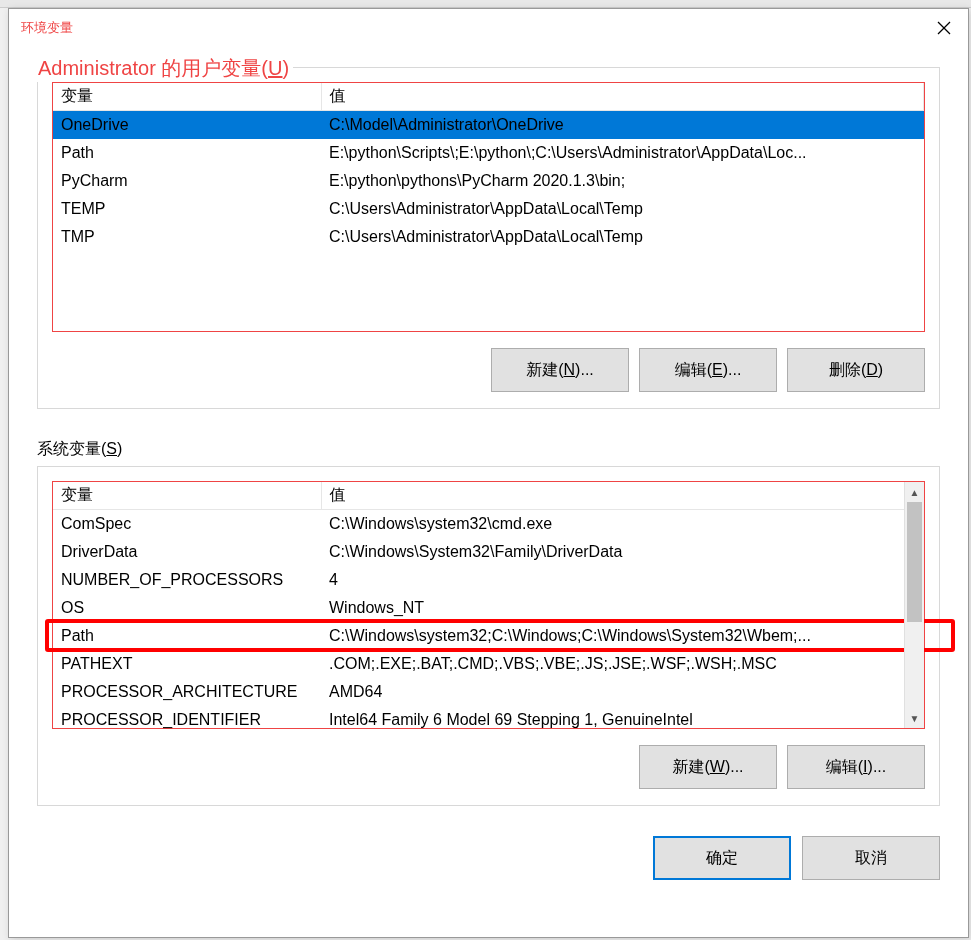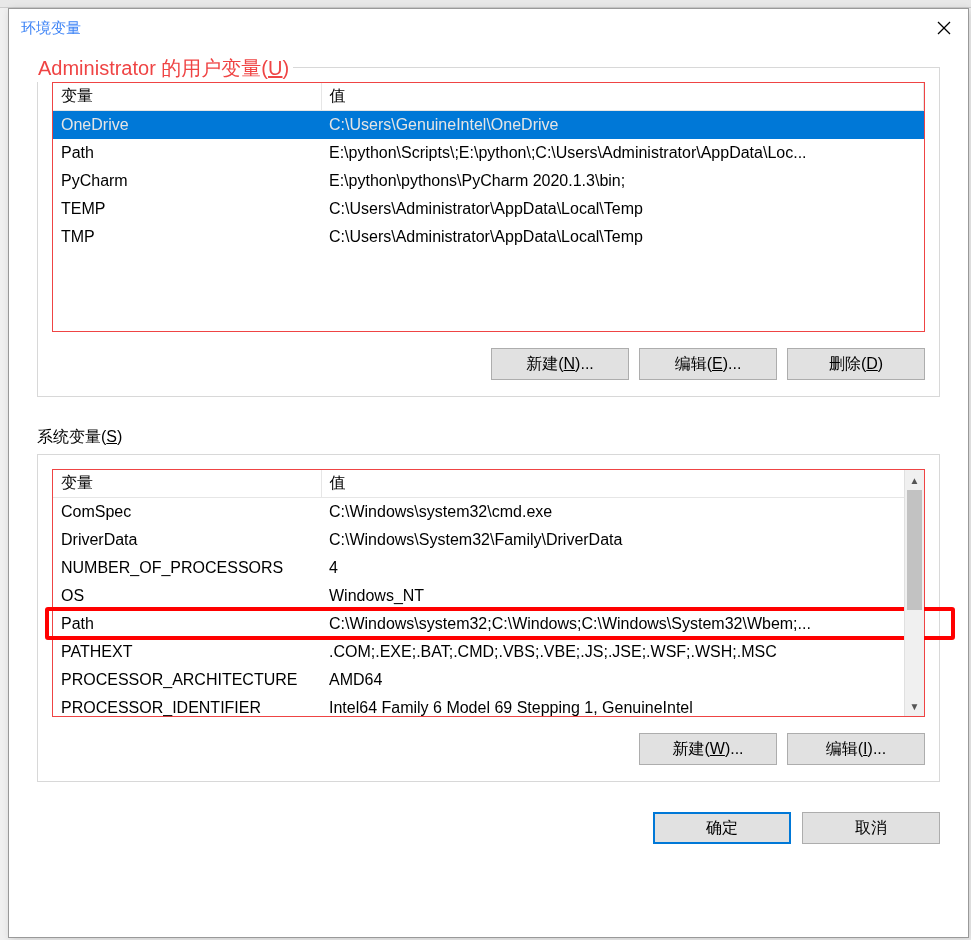--- a/index.html
+++ b/index.html
@@ -27,22 +27,22 @@
     }
     .title-bar {
       height: 38px;
       display: flex;
       align-items: center;
       justify-content: space-between;
       padding: 0 0 0 12px;
       background: #ffffff;
     }
     .title-text {
-      font-size: 15px;
-      color: #3b82f6;
+      font-size: 13px;
+      color: #ef4444;
     }
     .close-btn {
       width: 48px;
       height: 38px;
       display: flex;
       align-items: center;
       justify-content: center;
       cursor: pointer;
     }
     .close-btn svg { width: 14px; height: 14px; }
@@ -96,21 +96,21 @@
       padding: 2px 8px;
       white-space: nowrap;
       overflow: hidden;
       text-overflow: ellipsis;
       line-height: 24px;
     }
     .col-var { width: 268px; }
     .col-val { width: auto; }
     .row-selected td {
       background: #0078d7;
-      color: #e5e5e5;
+      color: #000000;
     }
     .highlight-box {
       position: absolute;
       border: 4px solid #ff0000;
       border-radius: 3px;
       pointer-events: none;
       left: -8px;
       top: 137px;
       width: 910px;
       height: 33px;
@@ -142,21 +142,21 @@
     .scrollbar-arrow.up { top: 0; }
     .scrollbar-arrow.down { bottom: 0; }
     .button-row {
       display: flex;
       justify-content: flex-end;
       gap: 10px;
       margin-top: 16px;
     }
     .dlg-button {
       min-width: 138px;
-      height: 32px;
+      height: 44px;
       background: #e1e1e1;
       border: 1px solid #adadad;
       font-size: 16px;
       font-family: inherit;
       color: #000;
       cursor: pointer;
     }
     .dlg-button.default {
       border: 2px solid #0078d7;
       background: #e1e1e1;
@@ -201,21 +201,21 @@
             </colgroup>
           <thead>
             <tr>
               <th>变量</th>
               <th>值</th>
             </tr>
           </thead>
           <tbody>
             <tr class="row-selected">
               <td>OneDrive</td>
-              <td>C:\Users\GenuineIntel\OneDrive</td>
+              <td>C:\Model\Administrator\OneDrive</td>
             </tr>
             <tr>
               <td>Path</td>
               <td>E:\python\Scripts\;E:\python\;C:\Users\Administrator\AppData\Loc...</td>
             </tr>
             <tr>
               <td>PyCharm</td>
               <td>E:\python\pythons\PyCharm 2020.1.3\bin;</td>
             </tr>
             <tr>

